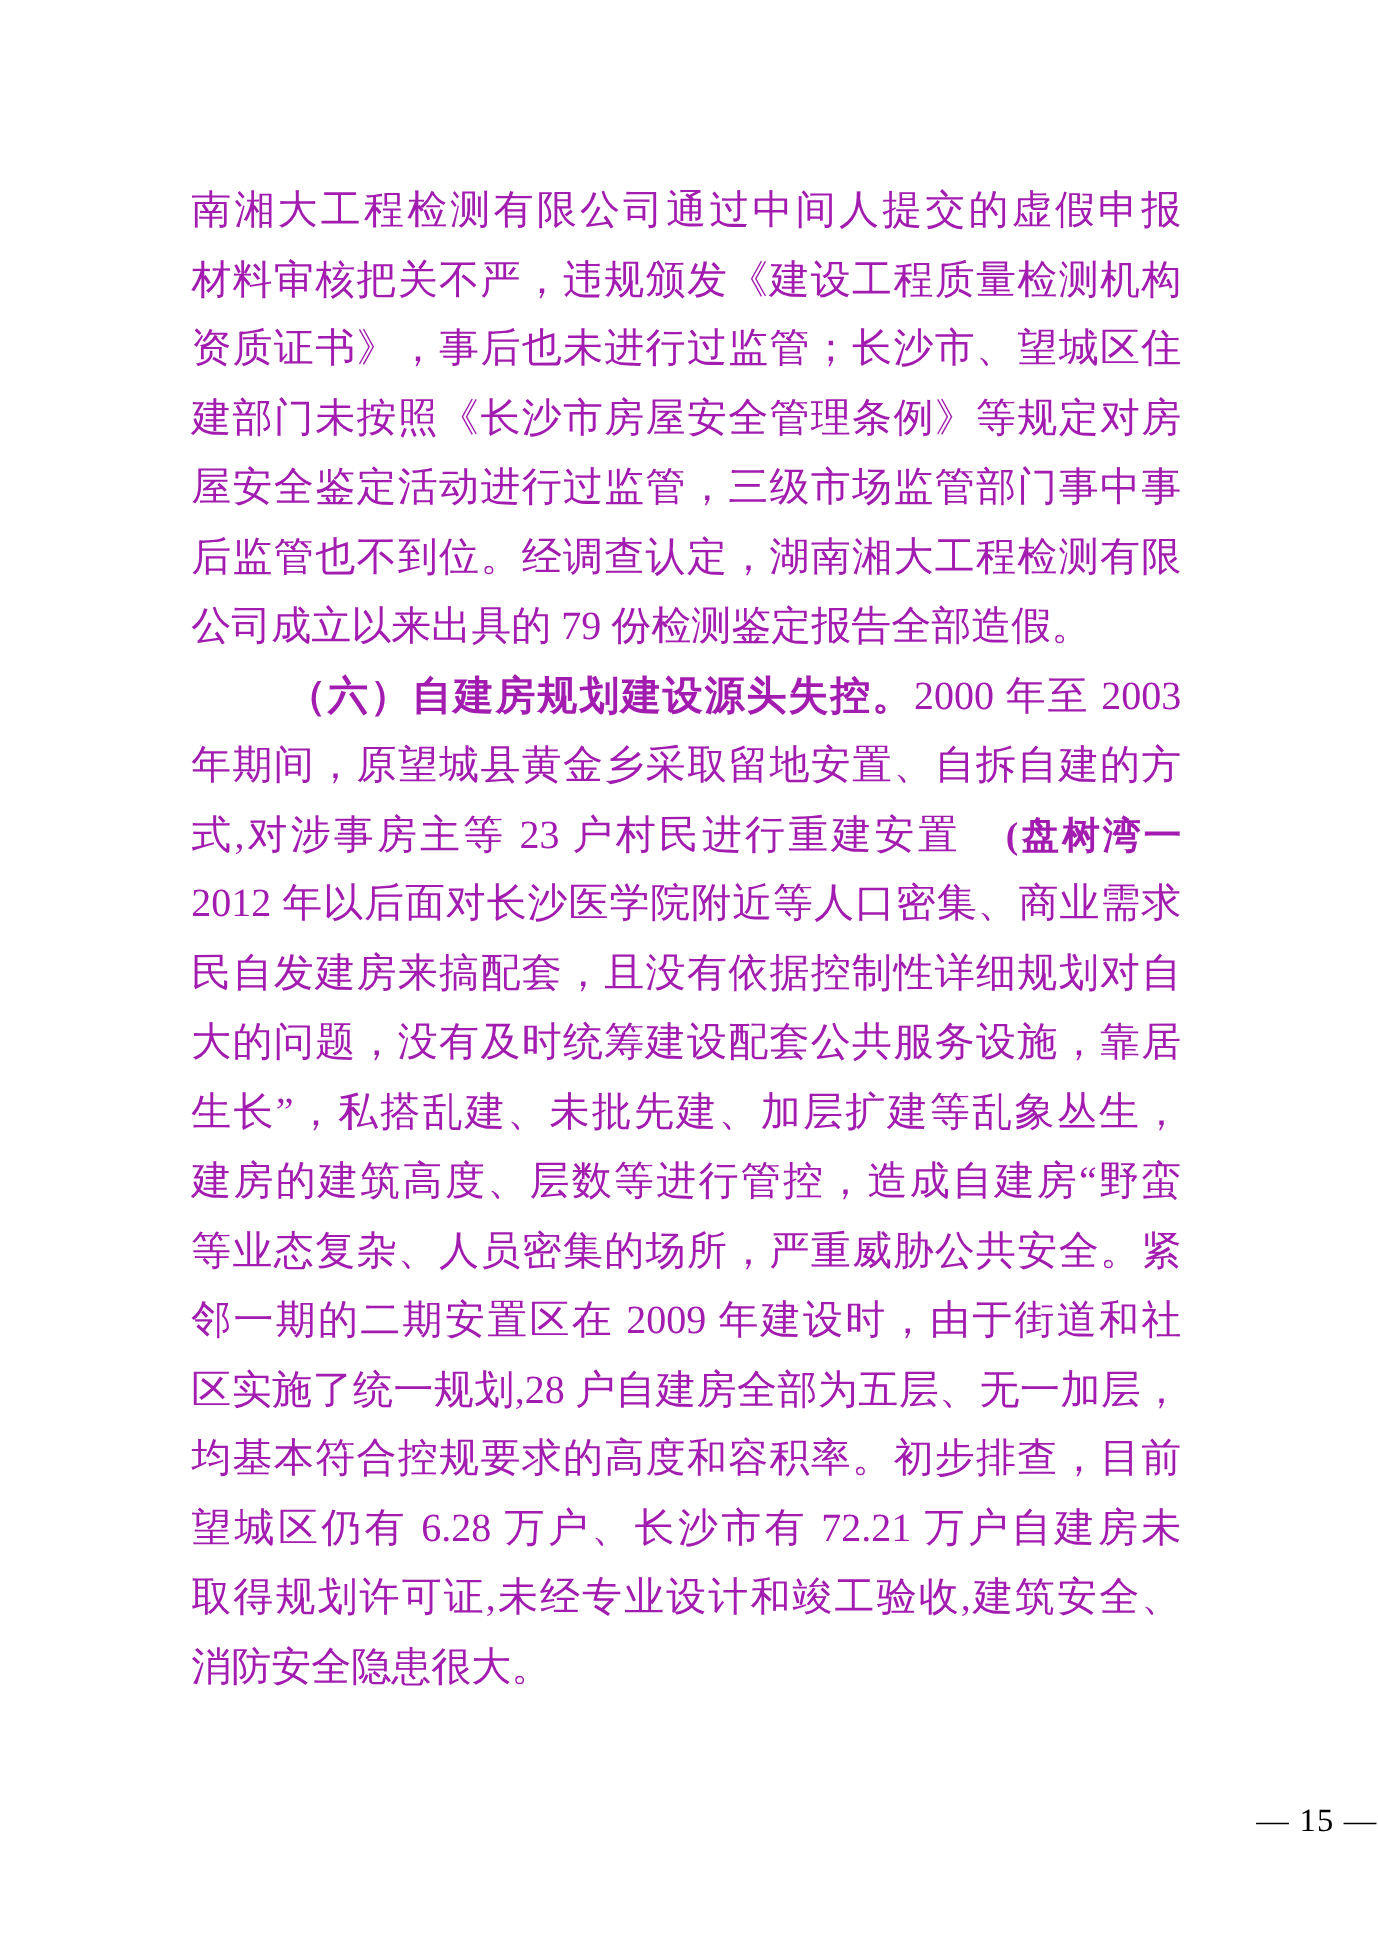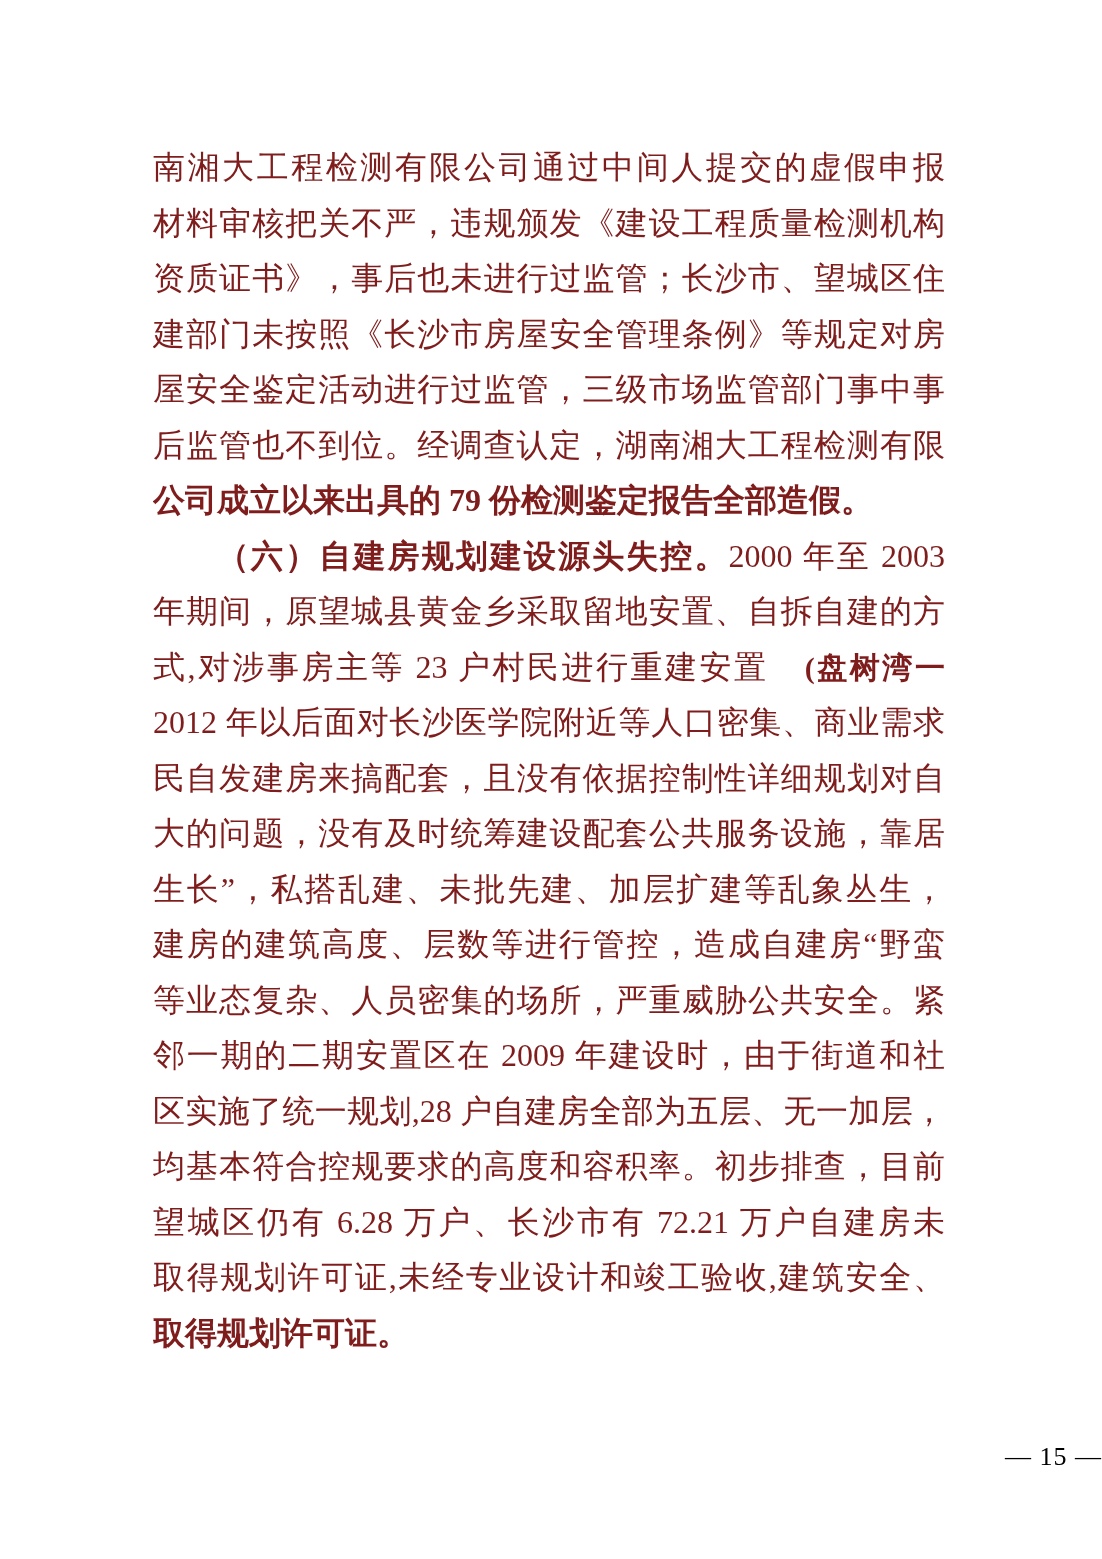--- a/index.html
+++ b/index.html
@@ -15,36 +15,35 @@
     background: #ffffff;
     overflow: hidden;
   }
   .text-block {
     position: absolute;
     left: 153px;
     top: 140px;
     width: 792px;
     font-size: 32px;
     line-height: 55.5px;
-    color: #7f1d1d;
+    color: #a21caf;
   }
   .line {
     height: 55.5px;
     text-align: justify;
     text-align-last: justify;
     overflow: hidden;
     white-space: normal;
   }
   .para-end {
     text-align: center;
     text-align-last: left;
-    font-weight: bold;
   }
   .indent { text-indent: 64px; }
-  .hd { font-weight: bold; }
+  .hd { font-weight: bold; margin-left: 12px; }
   .annot { font-weight: bold; font-size: 0.94em; margin-left: 36px; }
   .footer {
     position: absolute;
     left: 0; right: 0;
     top: 1442px;
     text-align: right;
     font-size: 26px;
     line-height: 30px;
     color: #000000;
     letter-spacing: 1px;
@@ -75,18 +74,18 @@
     <div class="line">民自发建房来搞配套，且没有依据控制性详细规划对自</div>
     <div class="line">大的问题，没有及时统筹建设配套公共服务设施，靠居</div>
     <div class="line">生长”，私搭乱建、未批先建、加层扩建等乱象丛生，</div>
     <div class="line">建房的建筑高度、层数等进行管控，造成自建房“野蛮</div>
     <div class="line">等业态复杂、人员密集的场所，严重威胁公共安全。紧</div>
     <div class="line">邻一期的二期安置区在 2009 年建设时，由于街道和社</div>
     <div class="line">区实施了统一规划,28 户自建房全部为五层、无一加层，</div>
     <div class="line">均基本符合控规要求的高度和容积率。初步排查，目前</div>
     <div class="line">望城区仍有 6.28 万户、长沙市有 72.21 万户自建房未</div>
     <div class="line">取得规划许可证,未经专业设计和竣工验收,建筑安全、</div>
-    <div class="line para-end">取得规划许可证。</div>
+    <div class="line para-end">消防安全隐患很大。</div>
 
   </div>
 
   <div class="footer">— 15 —</div>
 </div>
 
 </body></html>

